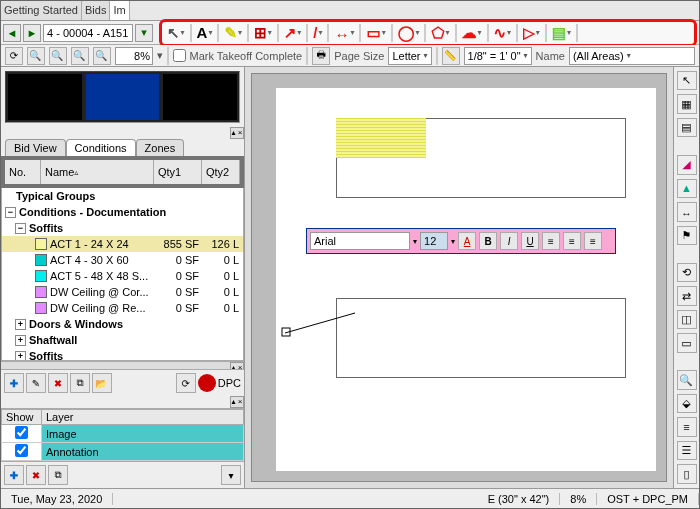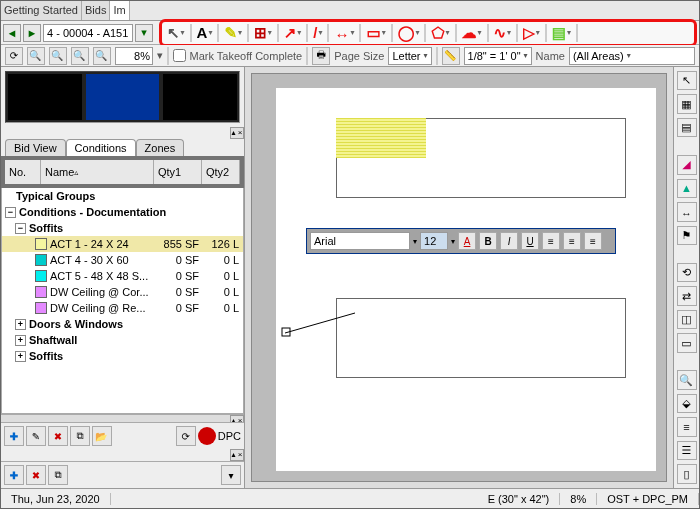--- a/index.html
+++ b/index.html
@@ -52,21 +52,21 @@
 .canvas-area { flex: 1; display: flex; background: #ddd; position: relative; }
 .canvas { flex: 1; background: #bbb; position: relative; overflow: hidden; margin: 6px; border: 1px solid #888; }
 .paper { background: #fff; position: absolute; left: 24px; top: 14px; right: 10px; bottom: 10px; }
 .plan { position: absolute; border: 1px solid #666; }
 .plan.top { left: 60px; top: 30px; width: 290px; height: 80px; }
 .plan.bot { left: 60px; top: 210px; width: 290px; height: 80px; }
 .highlight-area { position: absolute; background: repeating-linear-gradient(0deg,#dede4a,#dede4a 1px,#f4f490 1px,#f4f490 3px); left: 60px; top: 30px; width: 90px; height: 40px; }
 .text-format { position: absolute; left: 30px; top: 140px; width: 310px; background: #1a5bbf; border: 1px solid #003388; }
 .tf-title { color: #fff; padding: 3px 6px; display: flex; justify-content: space-between; }
 .tf-title .close { background: #c00; color: #fff; width: 16px; height: 16px; text-align: center; cursor: pointer; }
-.tf-body { background: #a3a3a3; padding: 3px; display: flex; gap: 3px; align-items: center; }
+.tf-body { background: #f9a8d4; padding: 3px; display: flex; gap: 3px; align-items: center; }
 .tf-inp { border: 1px solid #999; height: 18px; padding: 0 3px; }
 .right-tools { width: 26px; background: #eee; border-left: 1px solid #999; display: flex; flex-direction: column; gap: 4px; padding: 4px 2px; align-items: center; }
 .rt { width: 20px; height: 20px; border: 1px solid #aaa; display: flex; align-items: center; justify-content: center; cursor: pointer; }
 .status { display: flex; height: 20px; background: #eee; border-top: 1px solid #999; align-items: center; font-size: 11px; }
 .status > div { padding: 0 10px; border-right: 1px solid #bbb; }
 .scroll-tab { height: 8px; background: #ddd; border-top: 1px solid #aaa; display: flex; }
 .collapse-btn { width: 14px; height: 12px; background: #e0e0e0; border: 1px solid #999; margin-left: auto; font-size: 8px; text-align: center; cursor: pointer; }
 </style>
 </head>
 <body>
@@ -294,20 +294,40 @@
       <div class="small-btn">📂</div>
       <div style="flex:1"></div>
       <div class="small-btn">⟳</div>
       <span class="dpc"></span>
       <span>DPC</span>
     </div>
 
     <div style="display:flex">
         <div class="collapse-btn">▴ ×</div>
       </div>
+    <div class="layers">
+      <table>
+        <tbody>
+            <tr>
+              <th style="width:40px">Show</th>
+              <th>Layer</th>
+            </tr>
+        </tbody>
+          <tbody id="layer-rows">
+            <tr>
+              <td class="chk"><input type="checkbox" checked="" style=""></td>
+              <td>Image</td>
+            </tr>
+            <tr>
+              <td class="chk"><input type="checkbox" checked="" style=""></td>
+              <td>Annotation</td>
+            </tr>
+          </tbody>
+      </table>
+    </div>
     <div class="btn-row">
       <div class="small-btn" style="color:#06c;font-weight:bold">✚</div>
       <div class="small-btn" style="color:#c00">✖</div>
       <div class="small-btn">⧉</div>
       <div style="flex:1"></div>
       <div class="small-btn">▾</div>
     </div>
   </div>
 
   <div class="canvas-area">
@@ -358,18 +378,18 @@
       <div class="rt">🔍</div>
       <div class="rt">⬙</div>
       <div class="rt">≡</div>
       <div class="rt">☰</div>
       <div class="rt">▯</div>
     </div>
   </div>
 </div>
 
 <div class="status">
-  <div>Thu, Jun 23, 2020</div>
+  <div>Tue, May 23, 2020</div>
   <div style="flex:1"></div>
   <div>E (30" x 42")</div>
   <div>8%</div>
   <div>OST + DPC_PM</div>
 </div>
 
 </body></html>

